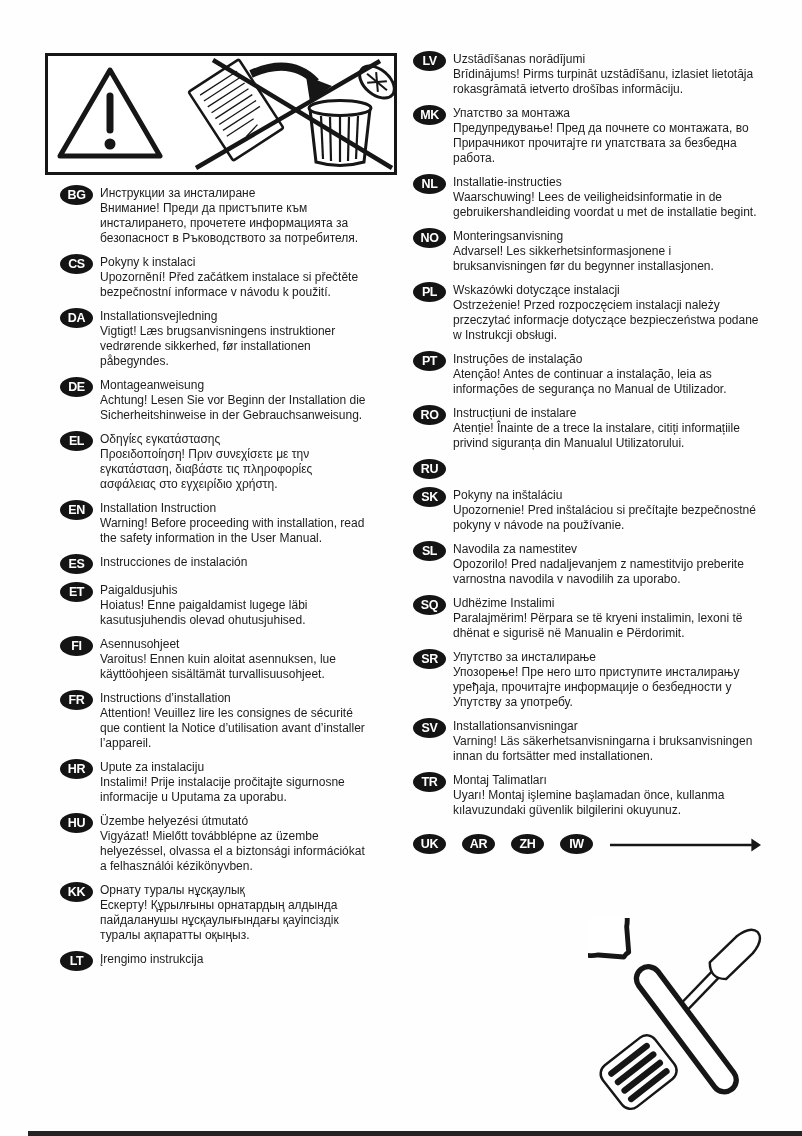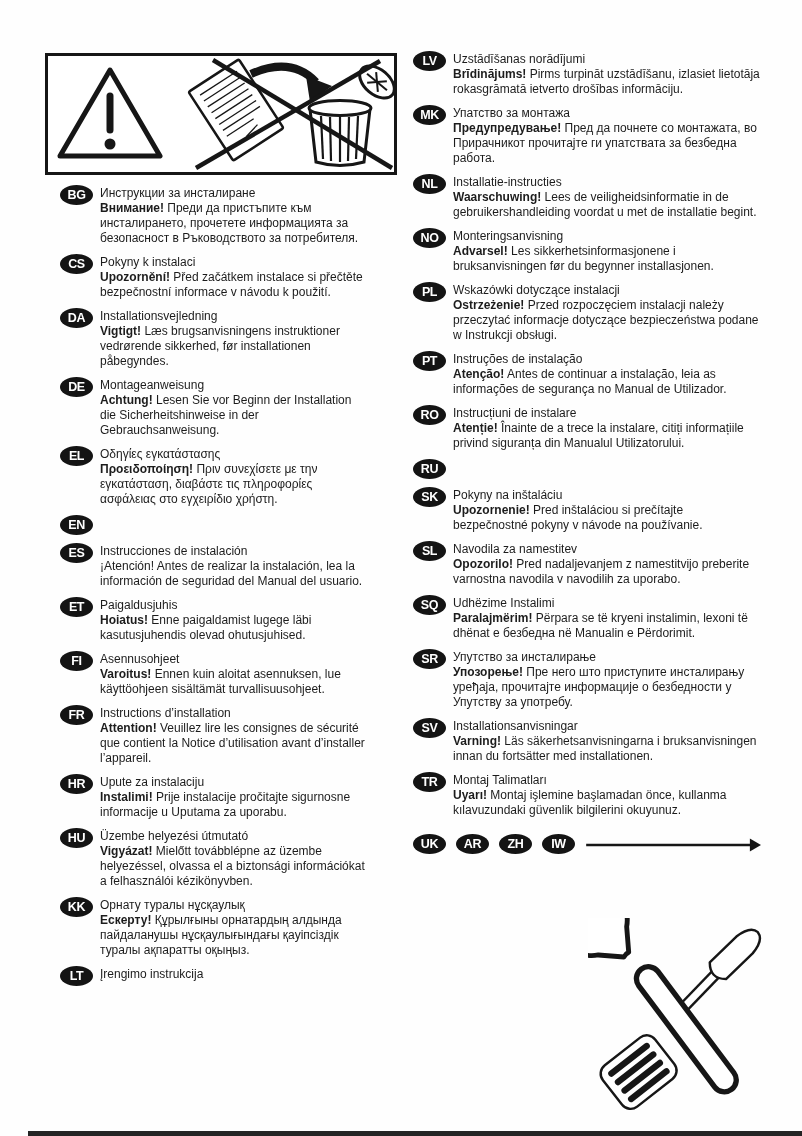--- a/index.html
+++ b/index.html
@@ -16,33 +16,33 @@
   #right-col{left:413px;top:52px;width:348px;justify-content:center;}
 
   .entry{display:flex;align-items:flex-start;gap:7px;}
   .badge{
     flex:0 0 auto;min-width:33px;height:20px;box-sizing:border-box;padding:0 3px;
     background:#141414;color:#ffffff;border-radius:50%;
     display:flex;align-items:center;justify-content:center;
     font-weight:700;font-size:12.5px;letter-spacing:-0.4px;margin-top:-1px;
   }
   .entry-text{font-size:12px;line-height:15px;}
-  .entry-body b{font-weight:700;}
+  .entry-body b{font-weight:400;}
 
   
   .warn-box{
     position:absolute;left:45px;top:53px;width:346px;height:116px;
     border:3px solid #161616;background:#fff;
   }
 
   
   .tools-art{position:absolute;left:588px;top:918px;width:185px;height:205px;}
 
   
-  .footer-row{display:flex;align-items:center;gap:10px;margin-top:8px;}
+  .footer-row{display:flex;align-items:center;gap:16px;margin-top:8px;}
   .footer-row .arrow{flex:1 1 auto;height:16px;}
 
   
   .bottom-bar{position:absolute;left:28px;right:0;bottom:0;height:5px;background:#242424;}
 </style>
 </head>
 <body>
 
 <div class="page">
 
@@ -136,27 +136,30 @@
   <div class="entry">
     <span class="badge">EL</span>
     <span class="entry-text">
       <span class="entry-title">Οδηγίες εγκατάστασης</span><br>
       <span class="entry-body"><b>Προειδοποίηση!</b><span> Πριν συνεχίσετε με την εγκατάσταση, διαβάστε τις πληροφορίες ασφάλειας στο εγχειρίδιο χρήστη.</span></span>
     </span>
   </div>
 
   <div class="entry">
     <span class="badge">EN</span>
+    <span class="entry-text">
+      <span class="entry-title">Installation Instruction</span><br>
+      <span class="entry-body"><b>Warning!</b><span> Before proceeding with installation, read the safety information in the User Manual.</span></span>
+    </span>
   </div>
 
   <div class="entry">
     <span class="badge">ES</span>
     <span class="entry-text">
       <span class="entry-title">Instrucciones de instalación</span><br>
-      <span class="entry-body"><b></b><span>¡Atención! Antes de realizar la instalación, lea la información de seguridad del Manual del usuario.</span></span>
     </span>
   </div>
 
   <div class="entry">
     <span class="badge">ET</span>
     <span class="entry-text">
       <span class="entry-title">Paigaldusjuhis</span><br>
       <span class="entry-body"><b>Hoiatus!</b><span> Enne paigaldamist lugege läbi kasutusjuhendis olevad ohutusjuhised.</span></span>
     </span>
   </div>
@@ -286,21 +289,21 @@
     <span class="entry-text">
       <span class="entry-title">Navodila za namestitev</span><br>
       <span class="entry-body"><b>Opozorilo!</b><span> Pred nadaljevanjem z namestitvijo preberite varnostna navodila v navodilih za uporabo.</span></span>
     </span>
   </div>
 
   <div class="entry">
     <span class="badge">SQ</span>
     <span class="entry-text">
       <span class="entry-title">Udhëzime Instalimi</span><br>
-      <span class="entry-body"><b>Paralajmërim!</b><span> Përpara se të kryeni instalimin, lexoni të dhënat e безбедна në Manualin e Përdorimit.</span></span>
+      <span class="entry-body"><b>Paralajmërim!</b><span> Përpara se të kryeni instalimin, lexoni të dhënat e sigurisë në Manualin e Përdorimit.</span></span>
     </span>
   </div>
 
   <div class="entry">
     <span class="badge">SR</span>
     <span class="entry-text">
       <span class="entry-title">Упутство за инсталирање</span><br>
       <span class="entry-body"><b>Упозорење!</b><span> Пре него што приступите инсталирању уређаја, прочитајте информације о безбедности у Упутству за употребу.</span></span>
     </span>
   </div>

